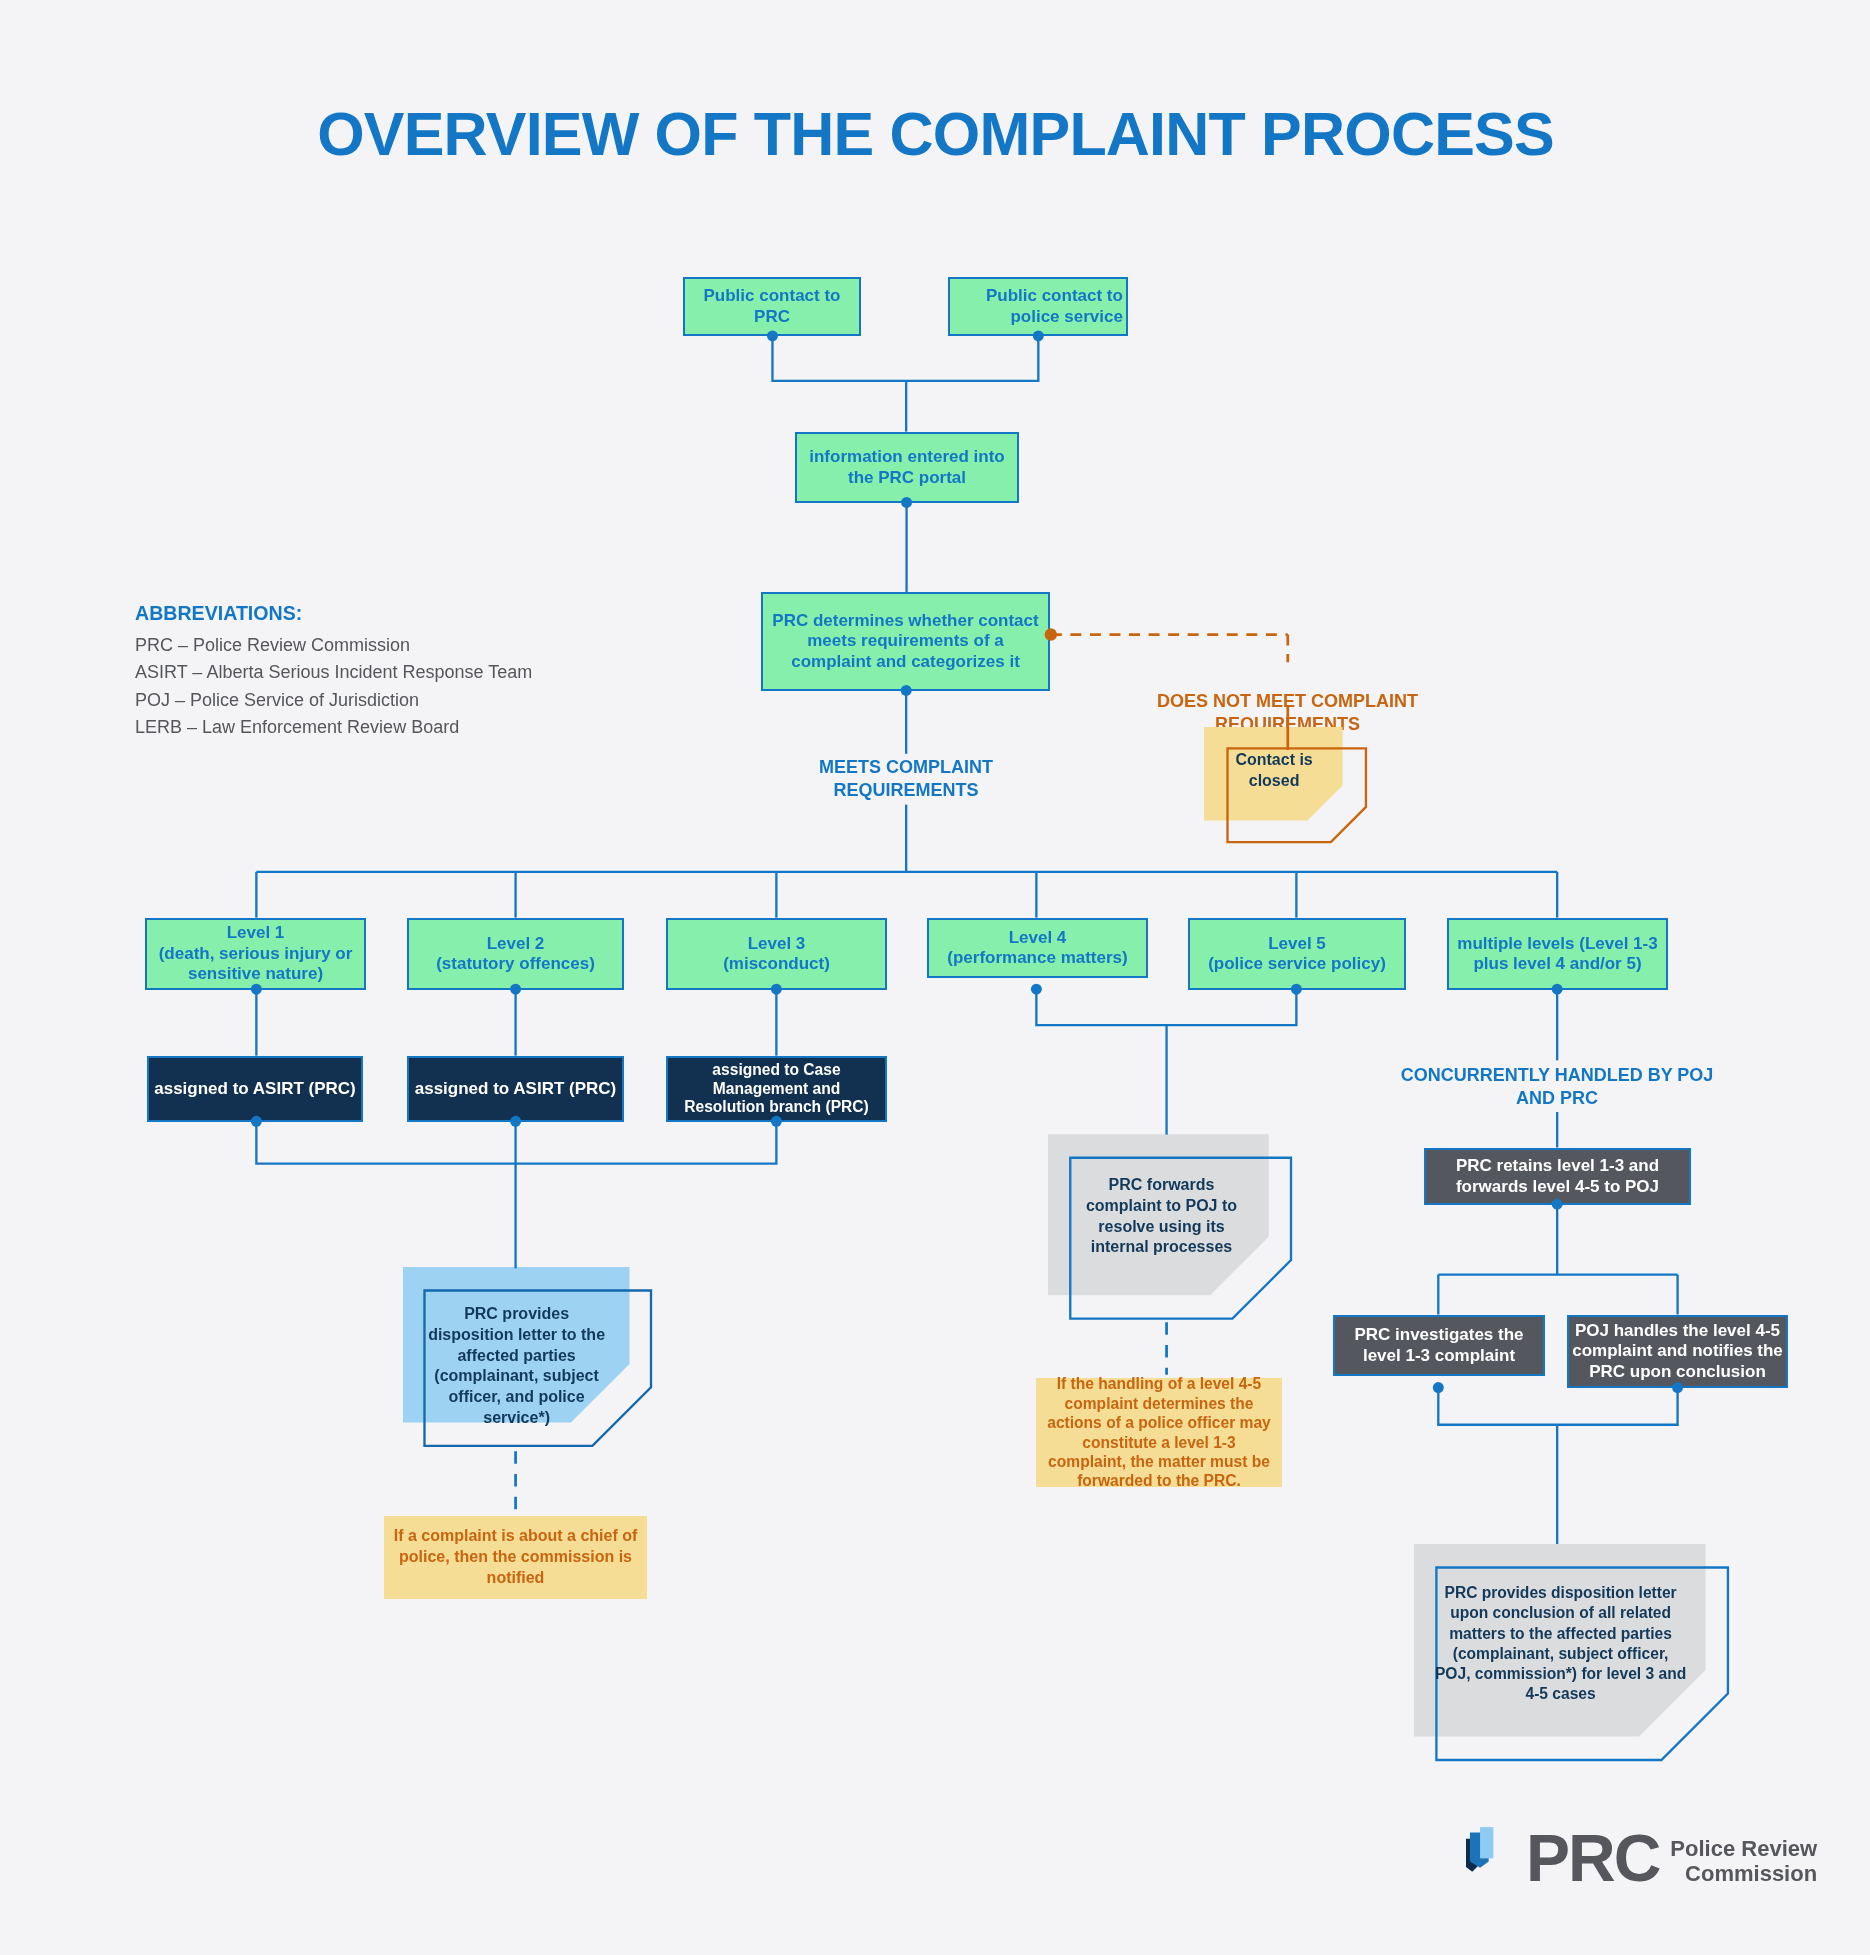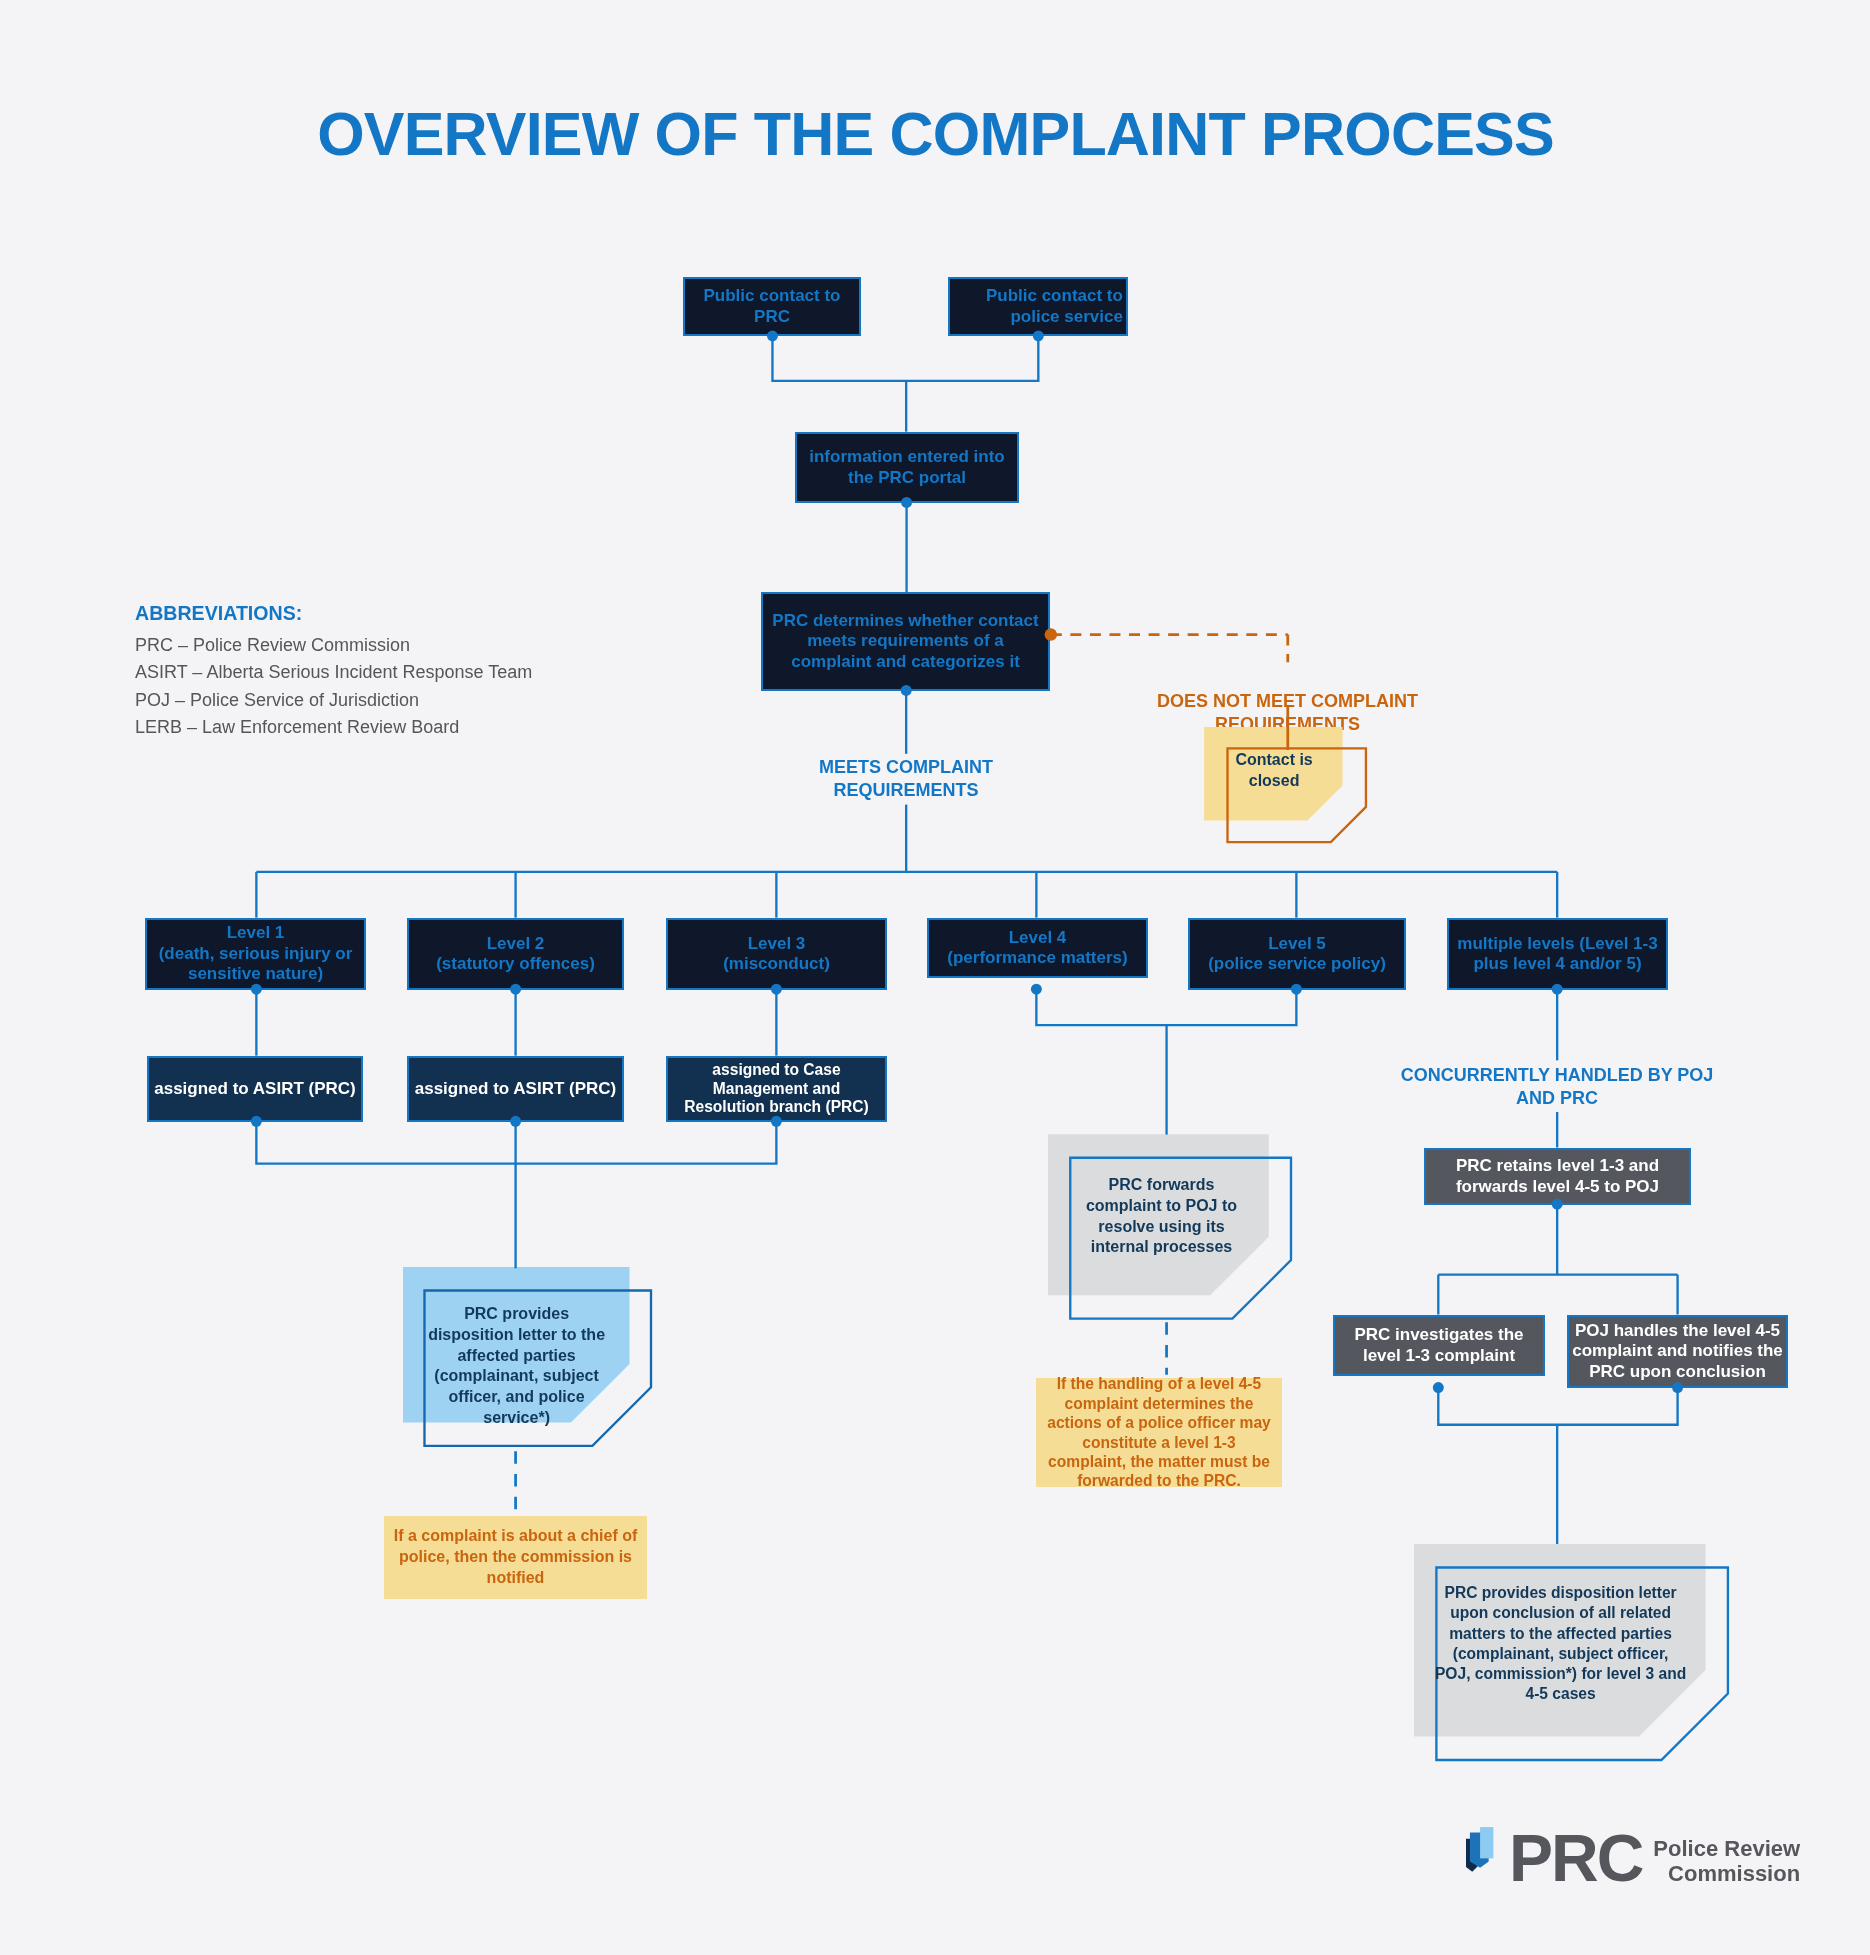--- a/index.html
+++ b/index.html
@@ -3,21 +3,21 @@
 <meta charset="utf-8">
 <style>
   html,body{margin:0;padding:0;background:#f4f4f6;}
   .canvas{position:relative;width:1871px;height:1994px;background:#f4f4f6;
           font-family:"Liberation Sans",sans-serif;overflow:hidden;}
   .title{position:absolute;top:99px;left:0;width:100%;text-align:center;
          font-size:61px;font-weight:800;color:#1377c6;letter-spacing:-0.8px;}
   .abbr{position:absolute;left:135px;top:602px;width:547px;}
   .abbr-h{font-size:19.6px;font-weight:800;color:#1377c6;margin-bottom:10.2px;}
   .abbr-i{font-size:18px;color:#54565b;margin-bottom:6.3px;font-weight:400;}
-  .node{position:absolute;background:#0f172a;border:2.3px solid #1377c6;color:#1377c6;
+  .node{position:absolute;background:#86efac;border:2.3px solid #1377c6;color:#1377c6;
         font-weight:700;display:flex;flex-direction:column;align-items:center;justify-content:center;
         text-align:center;font-size:17px;line-height:1.2;box-sizing:border-box;padding:3.1px;}
   .node span{display:block;}
   .node-dark{background:#12304f;color:#ffffff;}
   .node-gray{background:#54575e;color:#ffffff;font-size:17px;line-height:1.18;}
   .lbl{position:absolute;font-weight:800;text-align:center;font-size:18px;line-height:1.28;}
   .lbl-blue{color:#1377c6;}
   .lbl-orange{color:#c9650e;}
   .yellow-box{position:absolute;background:#f5dd96;color:#c9650e;font-weight:700;
         display:flex;align-items:center;justify-content:center;text-align:center;
@@ -28,21 +28,21 @@
         font-size:16px;line-height:1.3;}
   .lines{position:absolute;left:0;top:0;z-index:6;pointer-events:none;}
   .ln{stroke:#1377c6;stroke-width:6;fill:none;}
   .ln-dash{stroke:#1377c6;stroke-width:7;stroke-dasharray:32 26;fill:none;}
   .ln-or{stroke:#c9650e;stroke-width:7;fill:none;}
   .ln-or-dash{stroke-dasharray:28 22;}
   .dot{fill:#1377c6;}
   .dot-or{fill:#c9650e;}
   .logo{position:absolute;left:1466px;top:1827px;display:flex;align-items:flex-start;}
   .logo-name{font-size:66px;font-weight:800;color:#55575c;letter-spacing:-2px;
-             line-height:0.95;margin-left:7px;}
+             line-height:0.95;margin-left:24px;}
   .logo-tag{margin-left:11px;margin-top:8.6px;font-size:22px;font-weight:700;
             color:#55575c;line-height:1.15;text-align:right;}
 </style>
 </head>
 <body>
 
 <div class="canvas">
 
   <div class="title">OVERVIEW OF THE COMPLAINT PROCESS</div>
 

